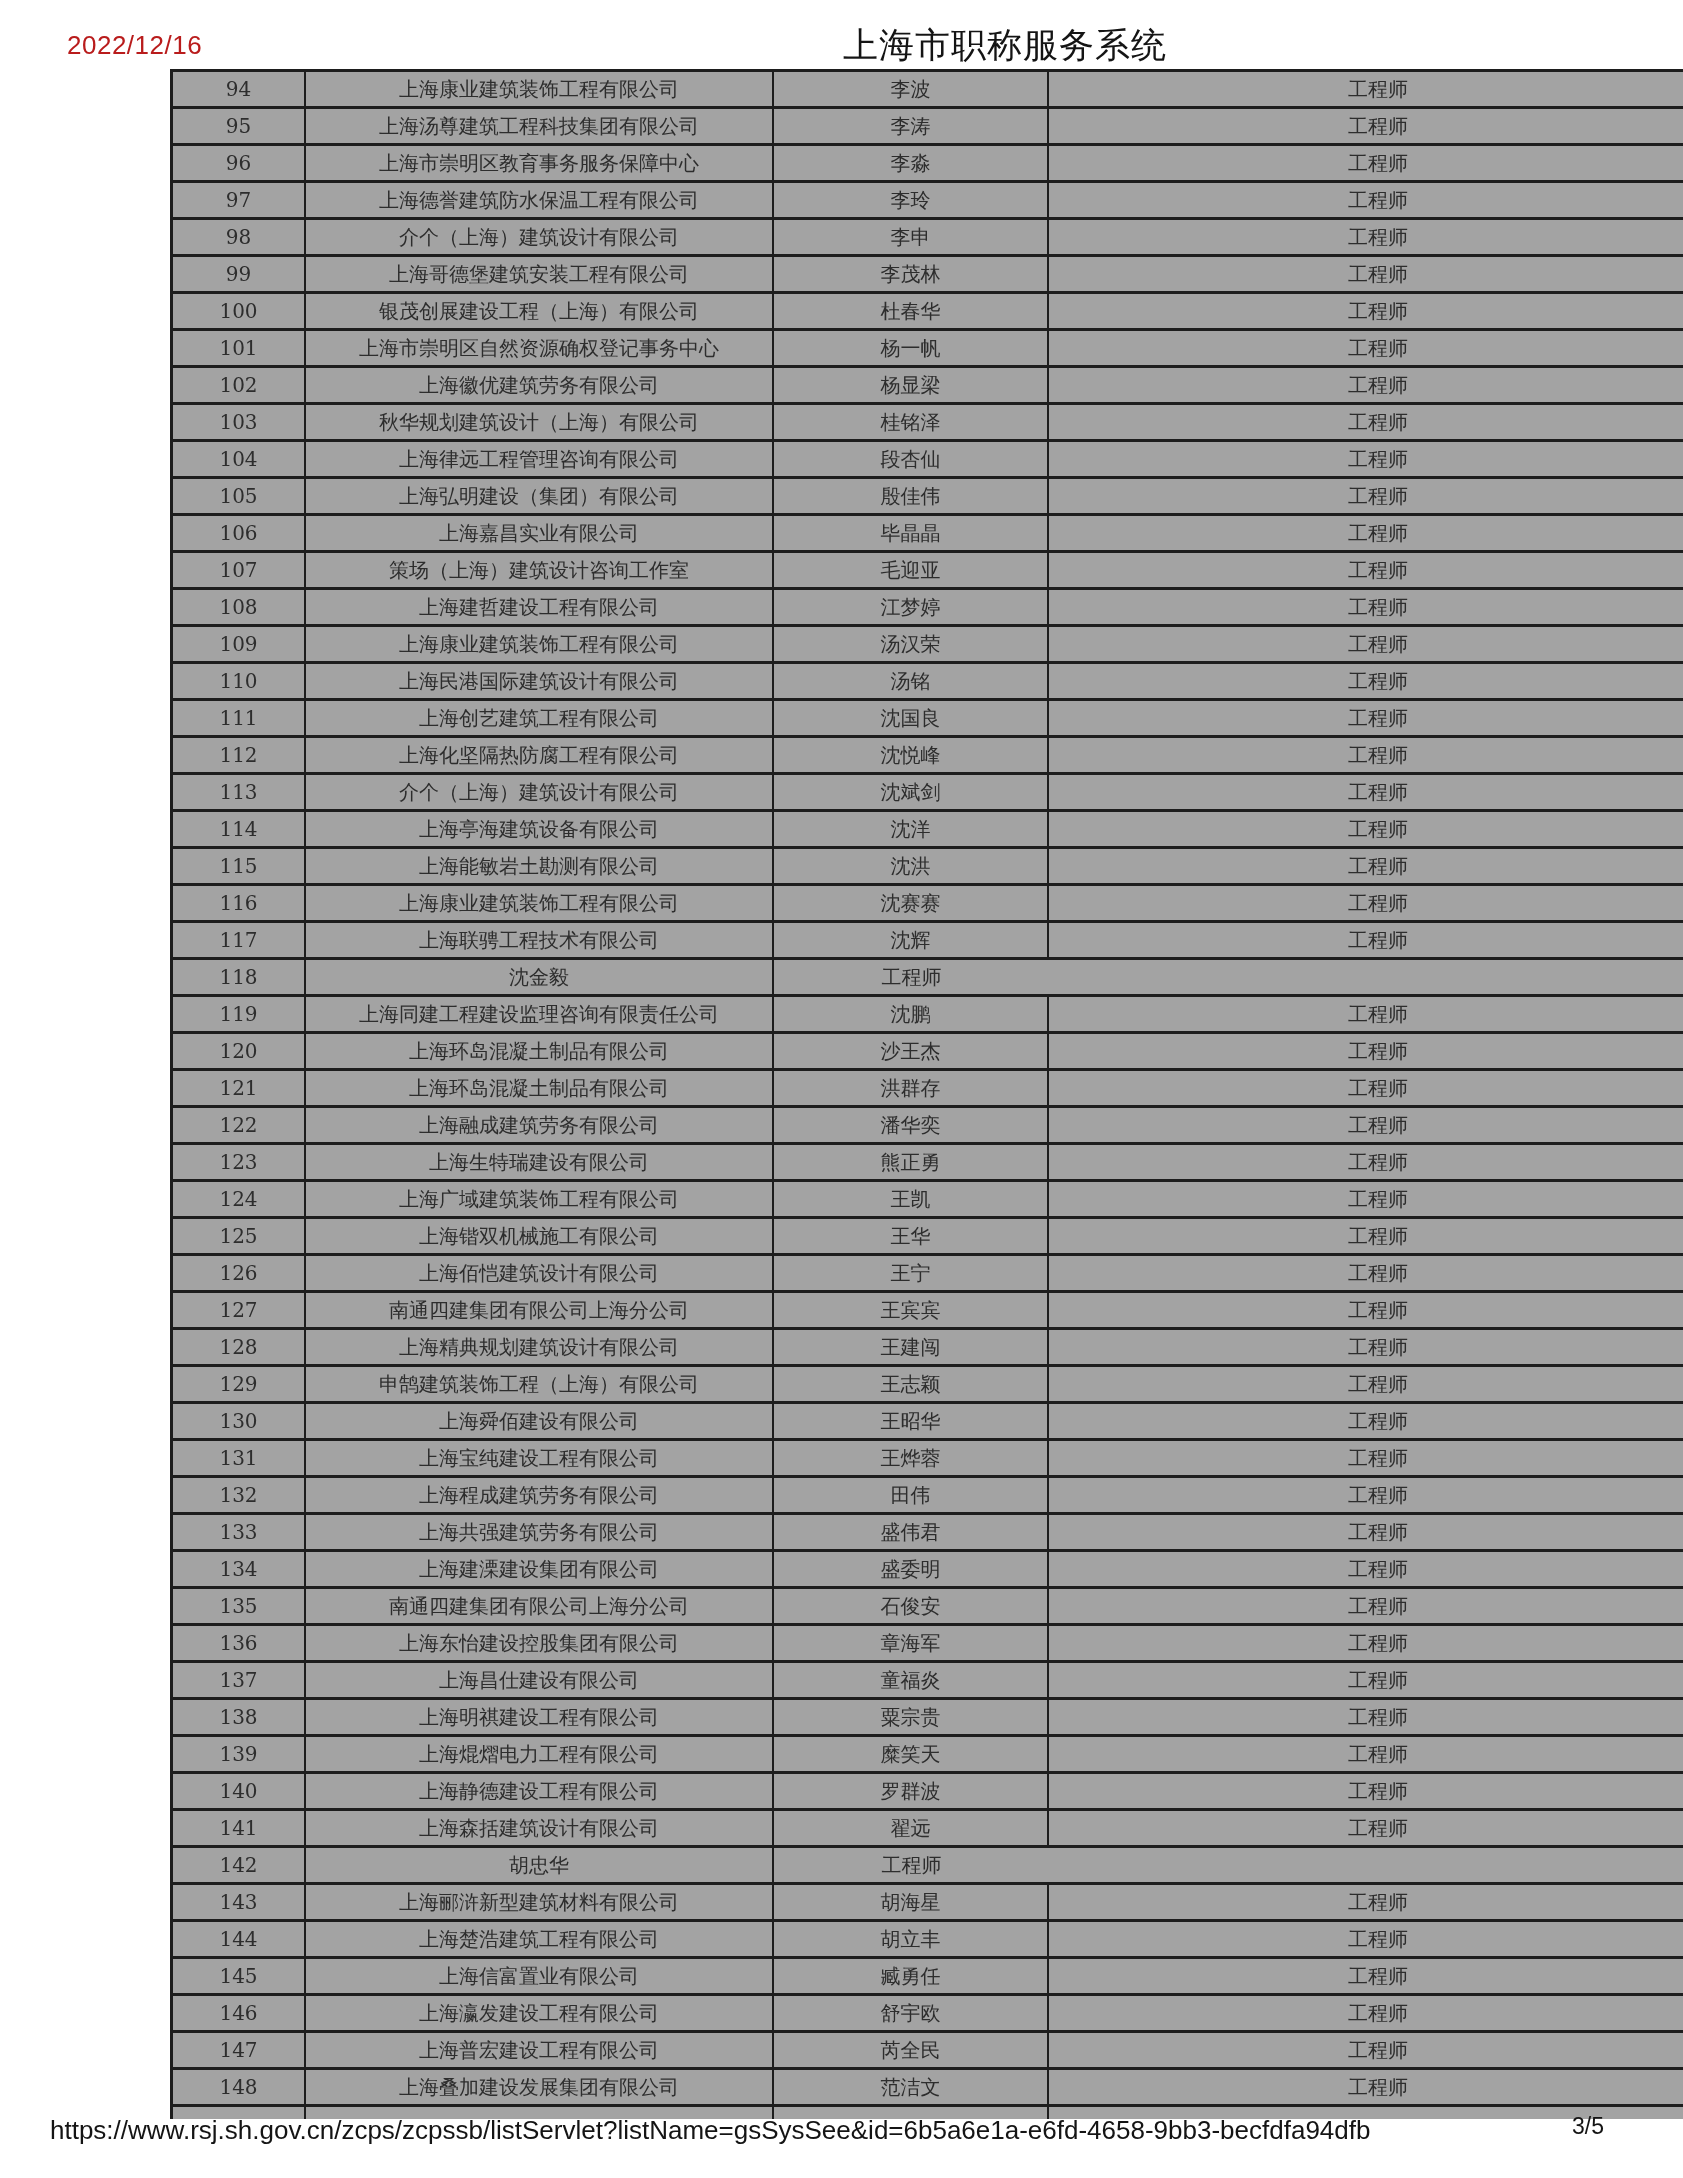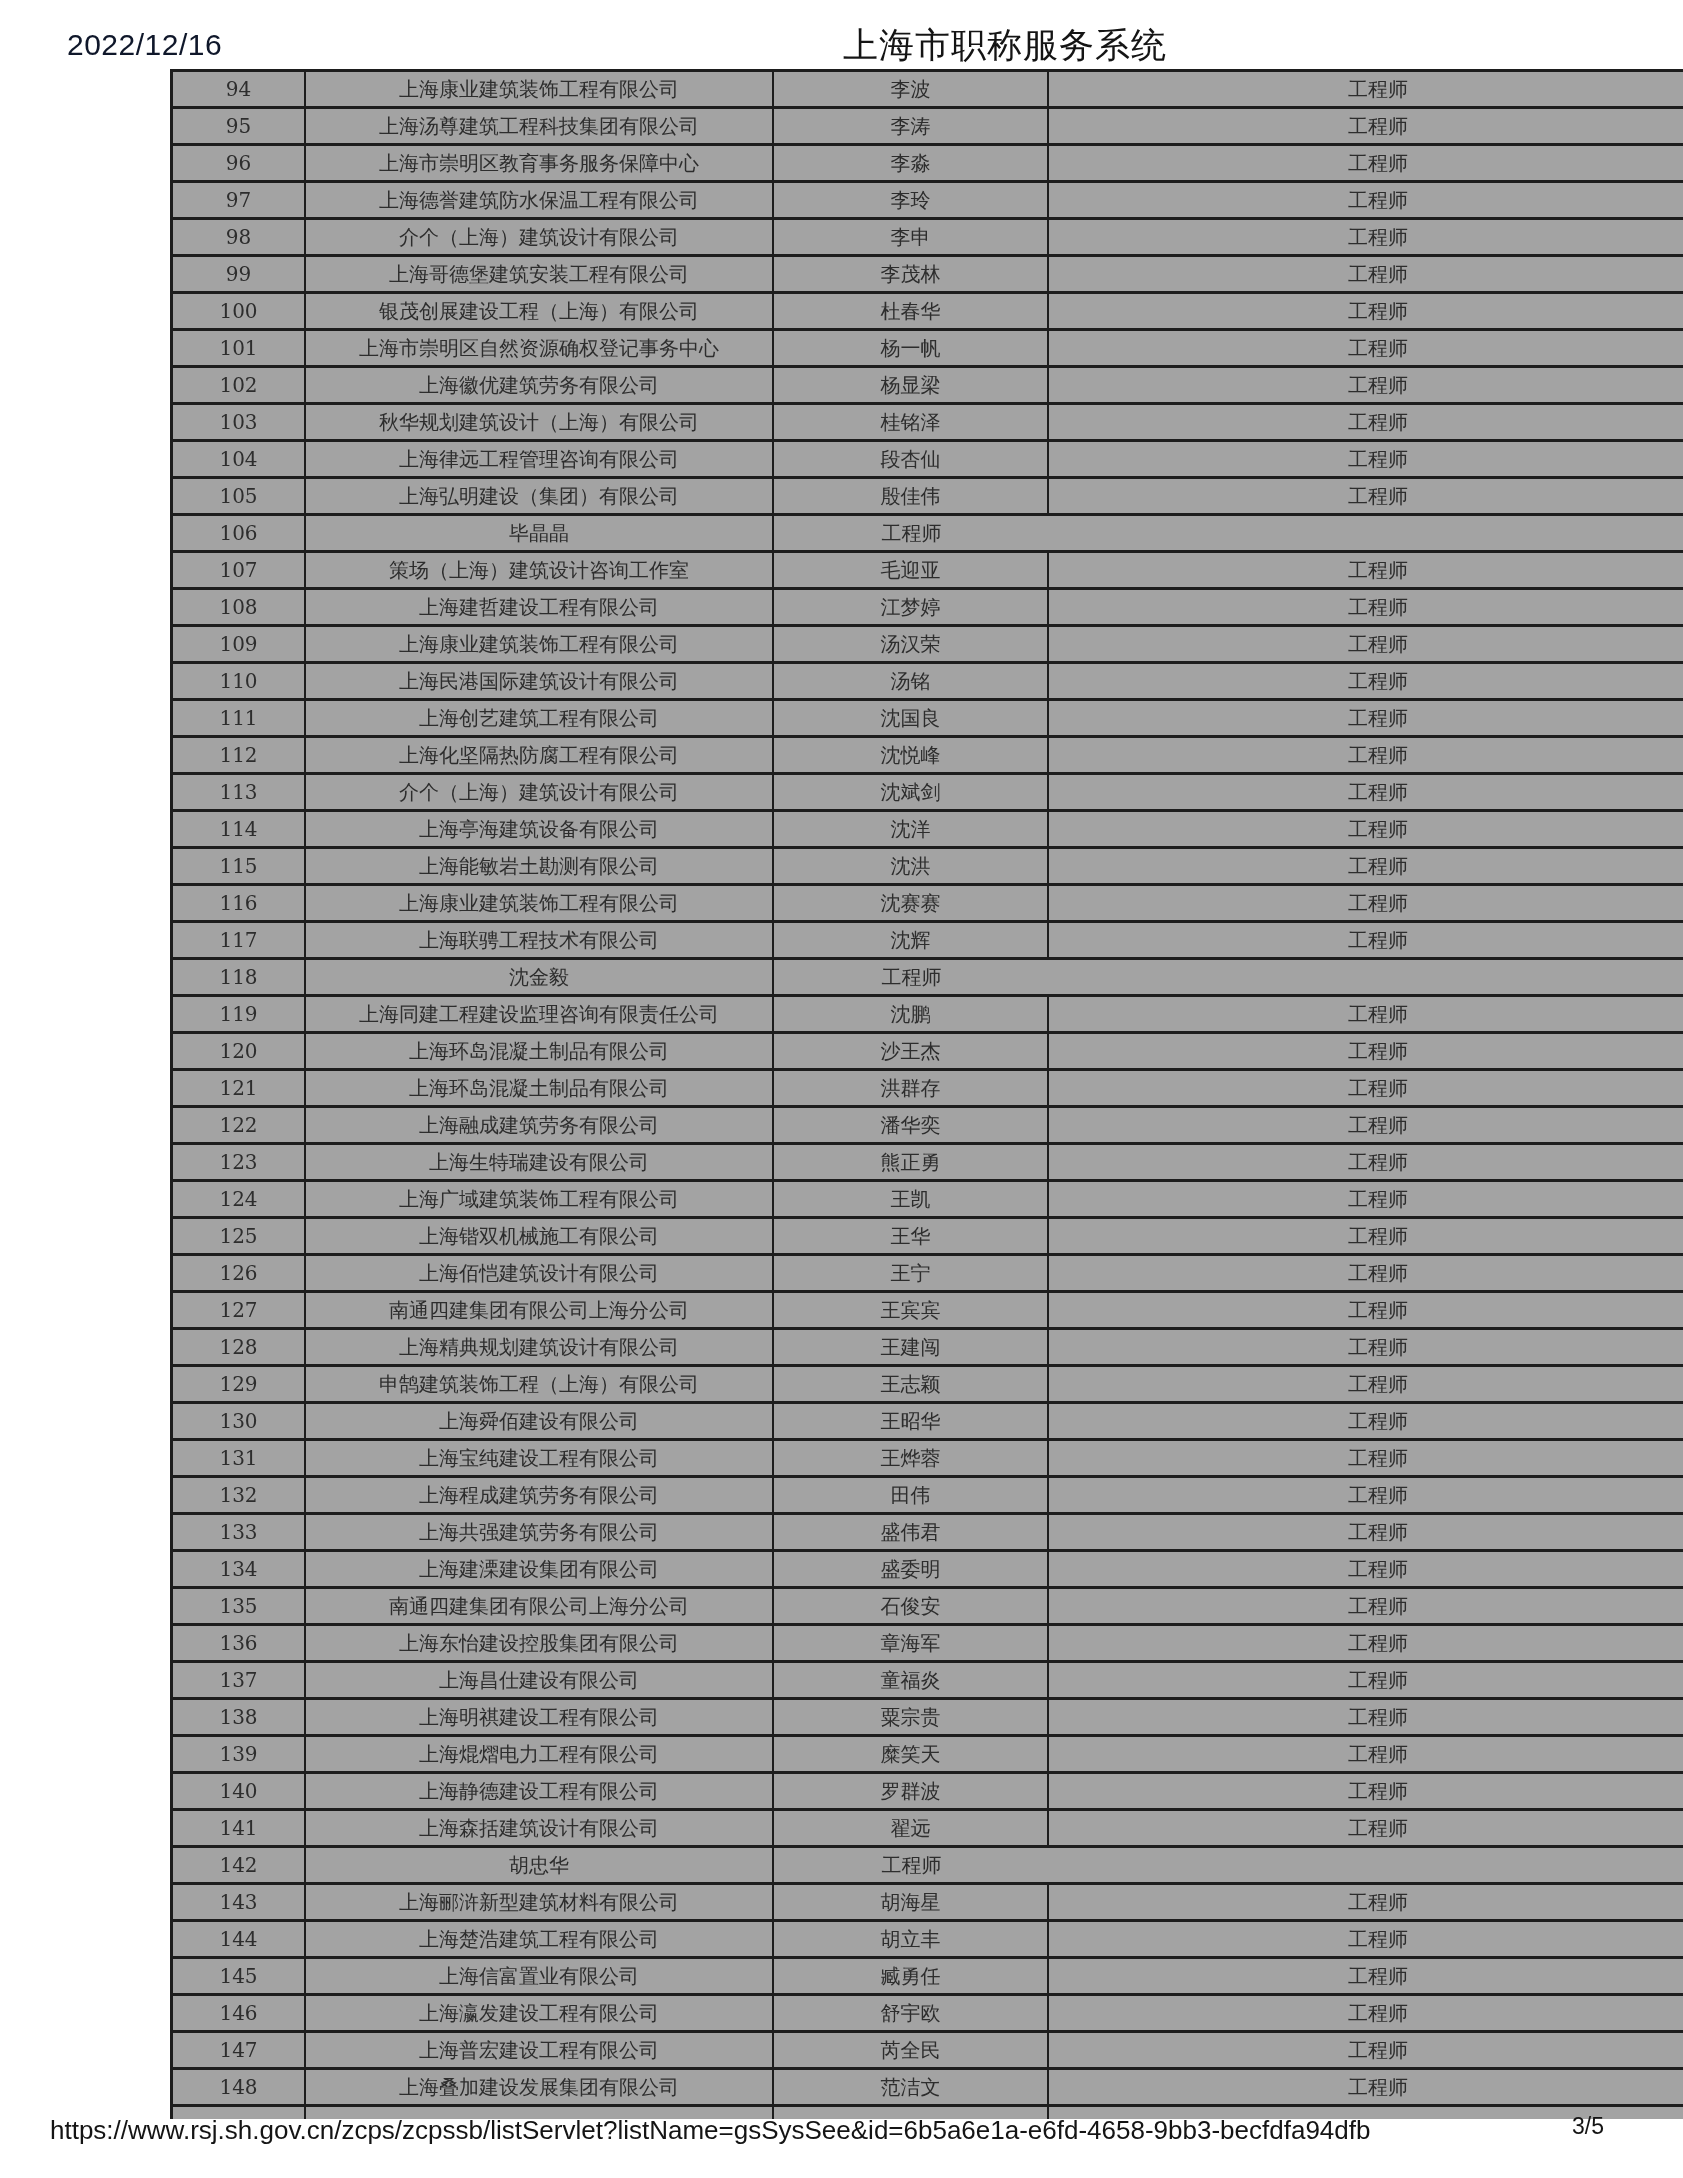--- a/index.html
+++ b/index.html
@@ -5,21 +5,21 @@
   html,body{margin:0;padding:0;}
   body{
     width:1683px;height:2178px;
     background:#ffffff;
     position:relative;
     font-family:"Liberation Sans", sans-serif;
     color:#1a1a1a;
   }
   .hdr-date{
     position:absolute;left:67px;top:30px;
-    font-size:30px;line-height:30px;color:#0f172a;
+    font-size:26px;line-height:30px;color:#b91c1c;
     letter-spacing:0.5px;
   }
   .hdr-title{
     position:absolute;left:843px;top:30px;
     font-size:35px;line-height:30px;color:#141414;
     letter-spacing:1px;
   }
   .doc-table{
     position:absolute;left:170px;top:69px;width:1540px;
     box-sizing:border-box;
@@ -134,20 +134,21 @@
         <div class="td">工程师</div>
       </div>
       <div class="tr">
         <div class="td">105</div>
         <div class="td">上海弘明建设（集团）有限公司</div>
         <div class="td">殷佳伟</div>
         <div class="td">工程师</div>
       </div>
       <div class="tr">
         <div class="td">106</div>
+        <div class="td">上海嘉昌实业有限公司</div>
         <div class="td">毕晶晶</div>
         <div class="td">工程师</div>
       </div>
       <div class="tr">
         <div class="td">107</div>
         <div class="td">策场（上海）建筑设计咨询工作室</div>
         <div class="td">毛迎亚</div>
         <div class="td">工程师</div>
       </div>
       <div class="tr">

